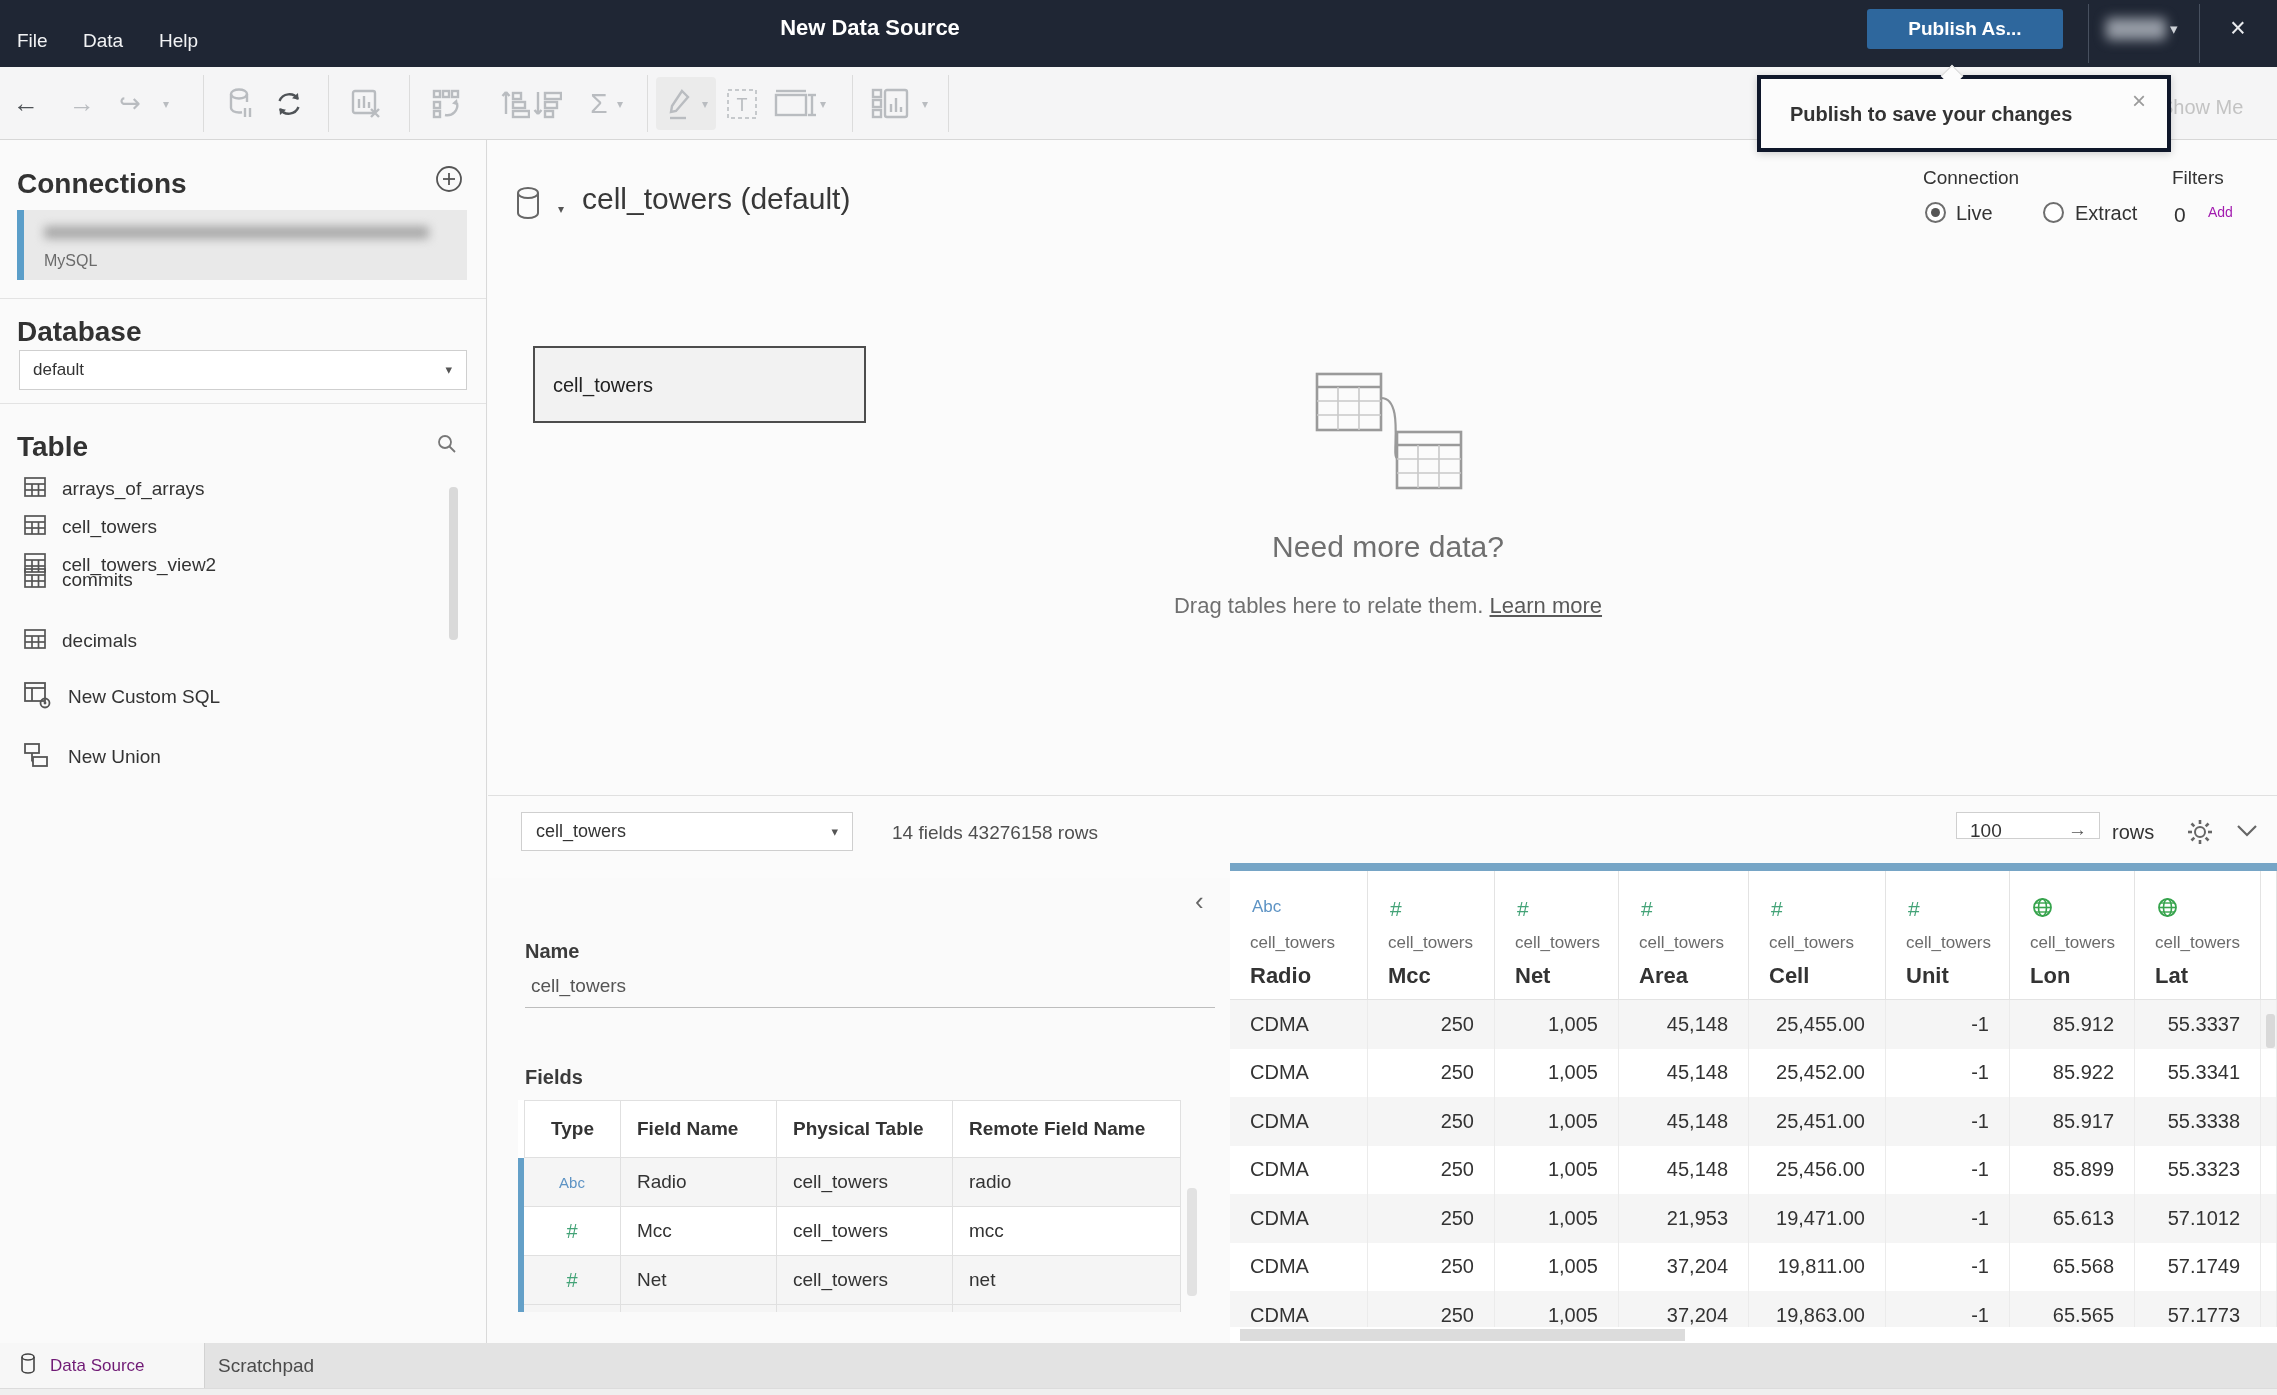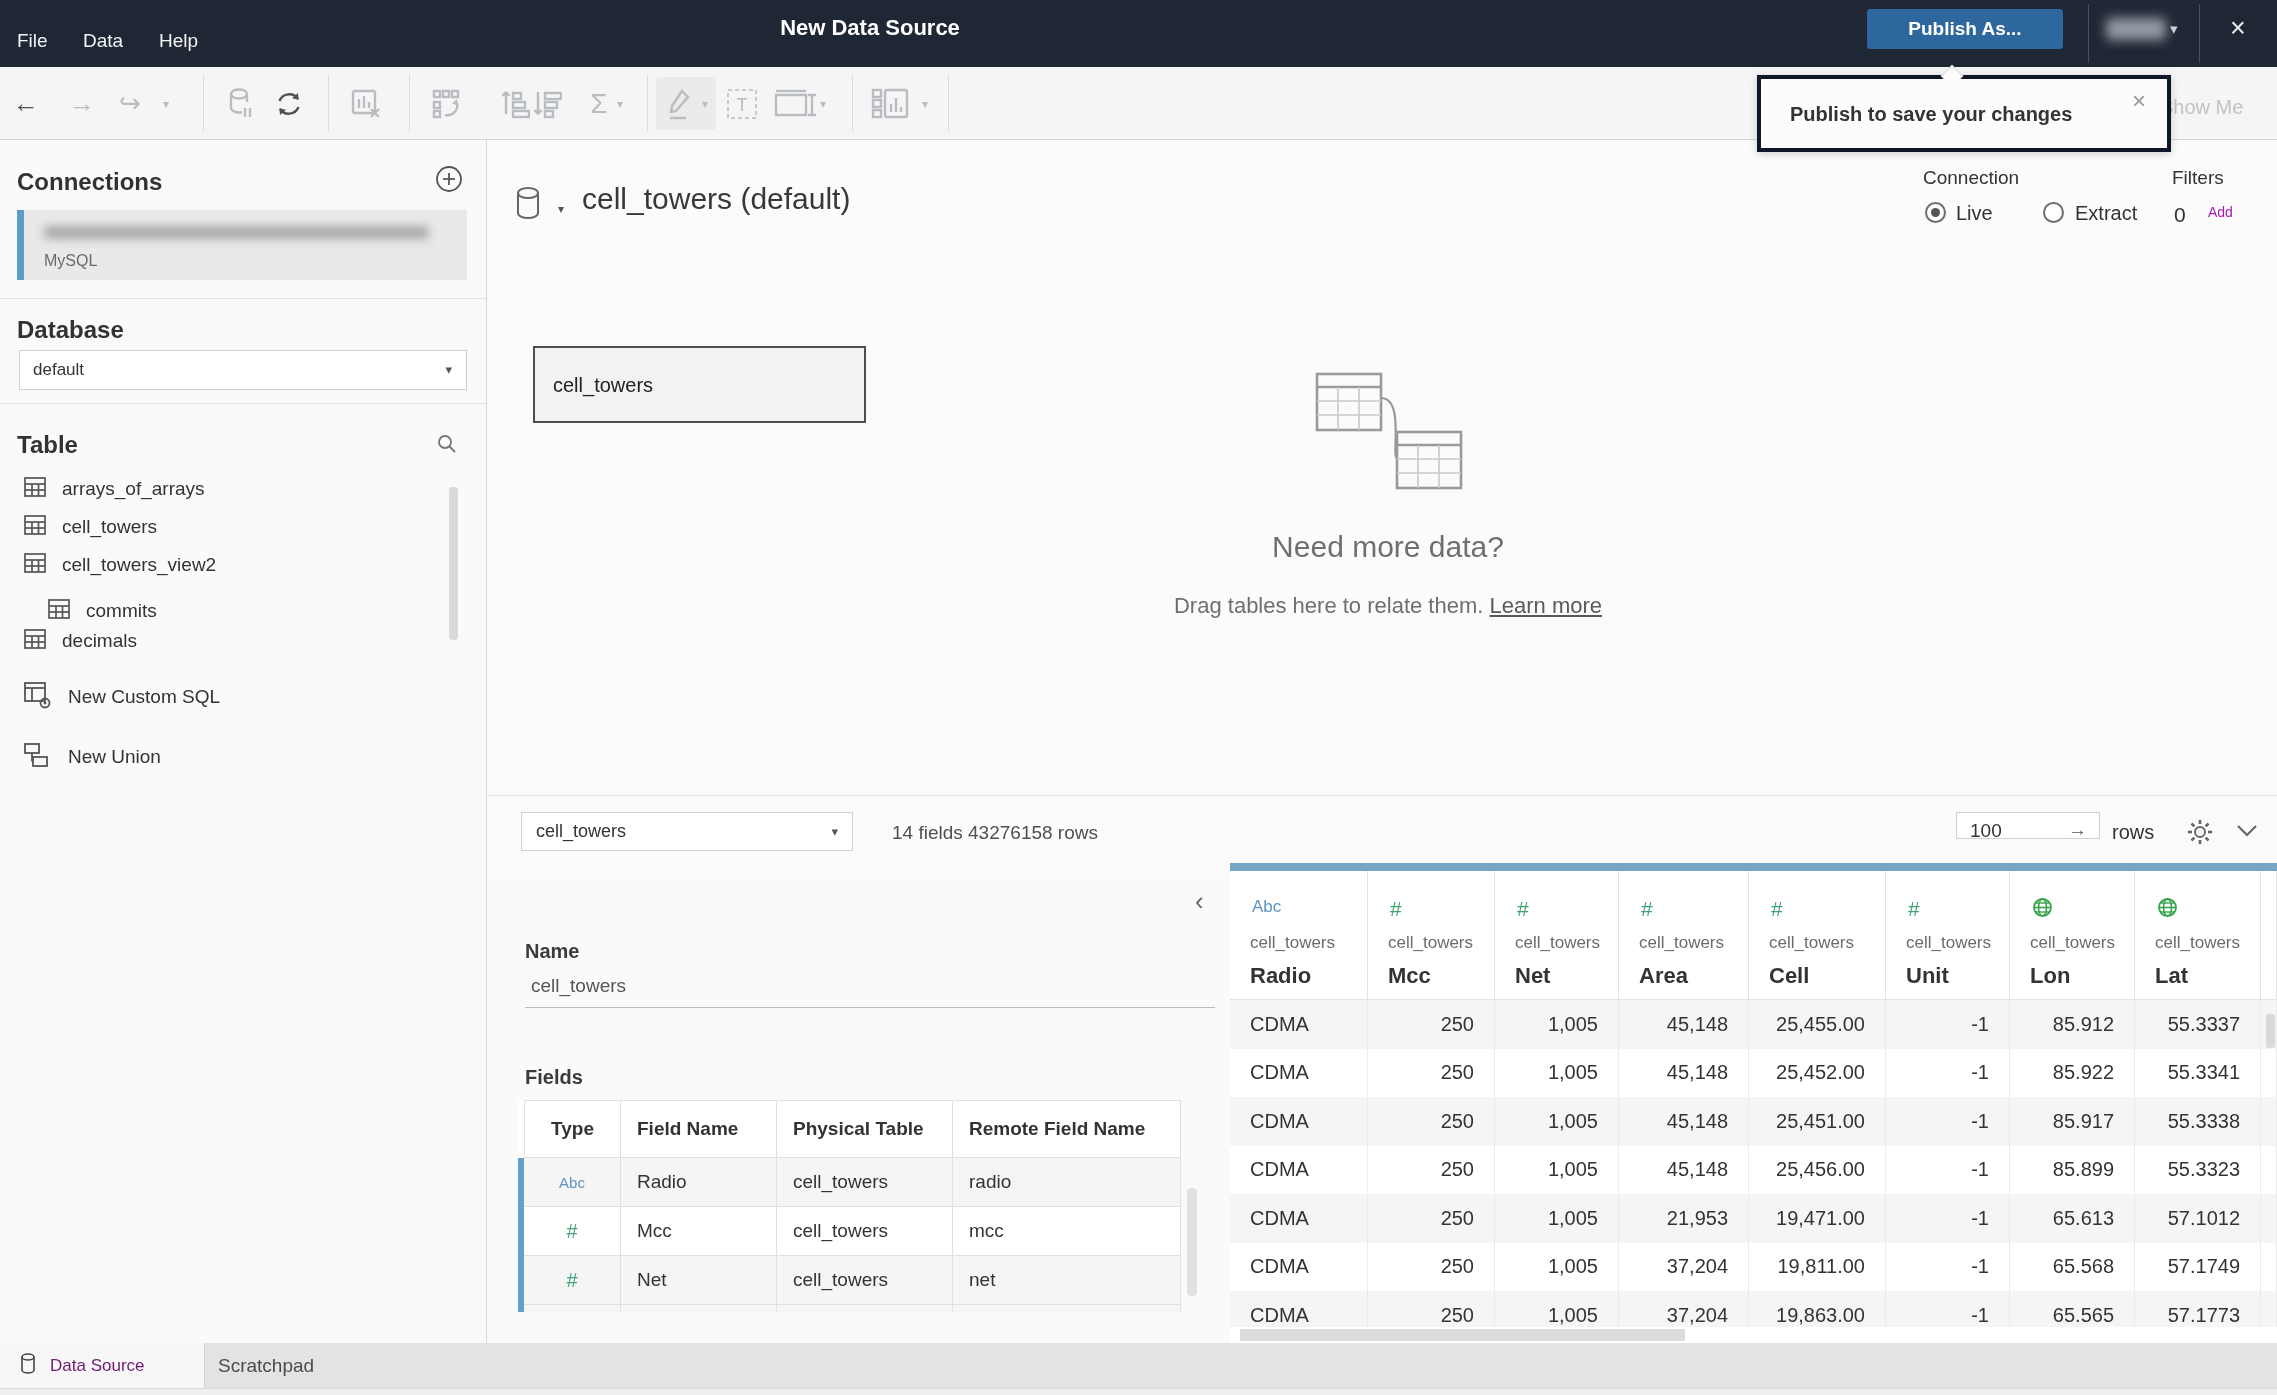--- a/index.html
+++ b/index.html
@@ -35,21 +35,21 @@
   .toolbar { position:absolute; left:0; top:67px; width:2277px; height:73px; background:#f5f5f6; border-bottom:1px solid #d7d7d7; z-index:5; }
   .ticon { position:absolute; top:0; height:73px; display:flex; align-items:center; justify-content:center; color:#b9bcc0; font-size:26px; cursor:pointer; }
   .ticon.en { color:#4f5357; }
   .tool-sep { position:absolute; top:8px; width:1px; height:57px; background:#dcdcdc; }
   .pen-box { position:absolute; left:656px; top:10px; width:60px; height:53px; background:#ebebeb; border-radius:4px; }
   svg .st { fill:none; stroke:#b9bcc0; stroke-width:2.4; }
   svg .sten { fill:none; stroke:#4f5357; stroke-width:2.4; }
 
   
   .sidebar { position:absolute; left:0; top:140px; width:487px; height:1203px; background:#fafafa; border-right:1px solid #d9d9d9; }
-  .sec-title { position:absolute; left:17px; font-size:24px; font-weight:bold; color:#323232; }
+  .sec-title { position:absolute; left:17px; font-size:28px; font-weight:bold; color:#323232; }
   .conn-item { position:absolute; left:17px; top:70px; width:450px; height:70px; background:#e9e9e9; border-left:7px solid #5b9ec9; cursor:pointer; }
   .conn-blur { position:absolute; left:20px; top:16px; width:385px; height:13px; background:#a9a9a9; border-radius:3px; filter:blur(5px); }
   .conn-sub { position:absolute; left:20px; top:42px; font-size:16px; color:#6b6b6b; }
   .side-divider { position:absolute; left:0; width:486px; height:1px; background:#e3e3e3; }
   .select-box { position:absolute; left:19px; width:448px; height:40px; background:#fff; border:1px solid #cfcfcf; font-size:17px; color:#333;
     line-height:38px; padding-left:13px; cursor:pointer; }
   .select-caret { position:absolute; right:14px; top:0; font-size:13px; color:#555; line-height:38px; }
   .tbl-item { position:absolute; left:0; width:440px; height:38px; display:flex; align-items:center; cursor:pointer; }
   .tbl-item .ticon-grid { margin-left:23px; }
   .tbl-item .lbl { margin-left:15px; font-size:19px; color:#333; }
@@ -323,21 +323,21 @@
       <div class="tbl-item" style="top: 406px;">
         <span class="ticon-grid"><svg width="24" height="22" viewBox="0 0 24 22">
             <rect x="2" y="2" width="20" height="18" fill="none" stroke="#555" stroke-width="1.7"></rect>
             <line x1="2" y1="8" x2="22" y2="8" stroke="#555" stroke-width="1.7"></line>
             <line x1="2" y1="14" x2="22" y2="14" stroke="#555" stroke-width="1.7"></line>
             <line x1="9" y1="8" x2="9" y2="20" stroke="#555" stroke-width="1.7"></line>
             <line x1="15.5" y1="8" x2="15.5" y2="20" stroke="#555" stroke-width="1.7"></line>
           </svg></span>
         <span class="lbl">cell_towers_view2</span>
       </div>
-      <div class="tbl-item" style="top: 452px; margin-left: 24px;">
+      <div class="tbl-item" style="top: 421px;">
         <span class="ticon-grid"><svg width="24" height="22" viewBox="0 0 24 22">
             <rect x="2" y="2" width="20" height="18" fill="none" stroke="#555" stroke-width="1.7"></rect>
             <line x1="2" y1="8" x2="22" y2="8" stroke="#555" stroke-width="1.7"></line>
             <line x1="2" y1="14" x2="22" y2="14" stroke="#555" stroke-width="1.7"></line>
             <line x1="9" y1="8" x2="9" y2="20" stroke="#555" stroke-width="1.7"></line>
             <line x1="15.5" y1="8" x2="15.5" y2="20" stroke="#555" stroke-width="1.7"></line>
           </svg></span>
         <span class="lbl">commits</span>
       </div>
       <div class="tbl-item" style="top: 482px;">

